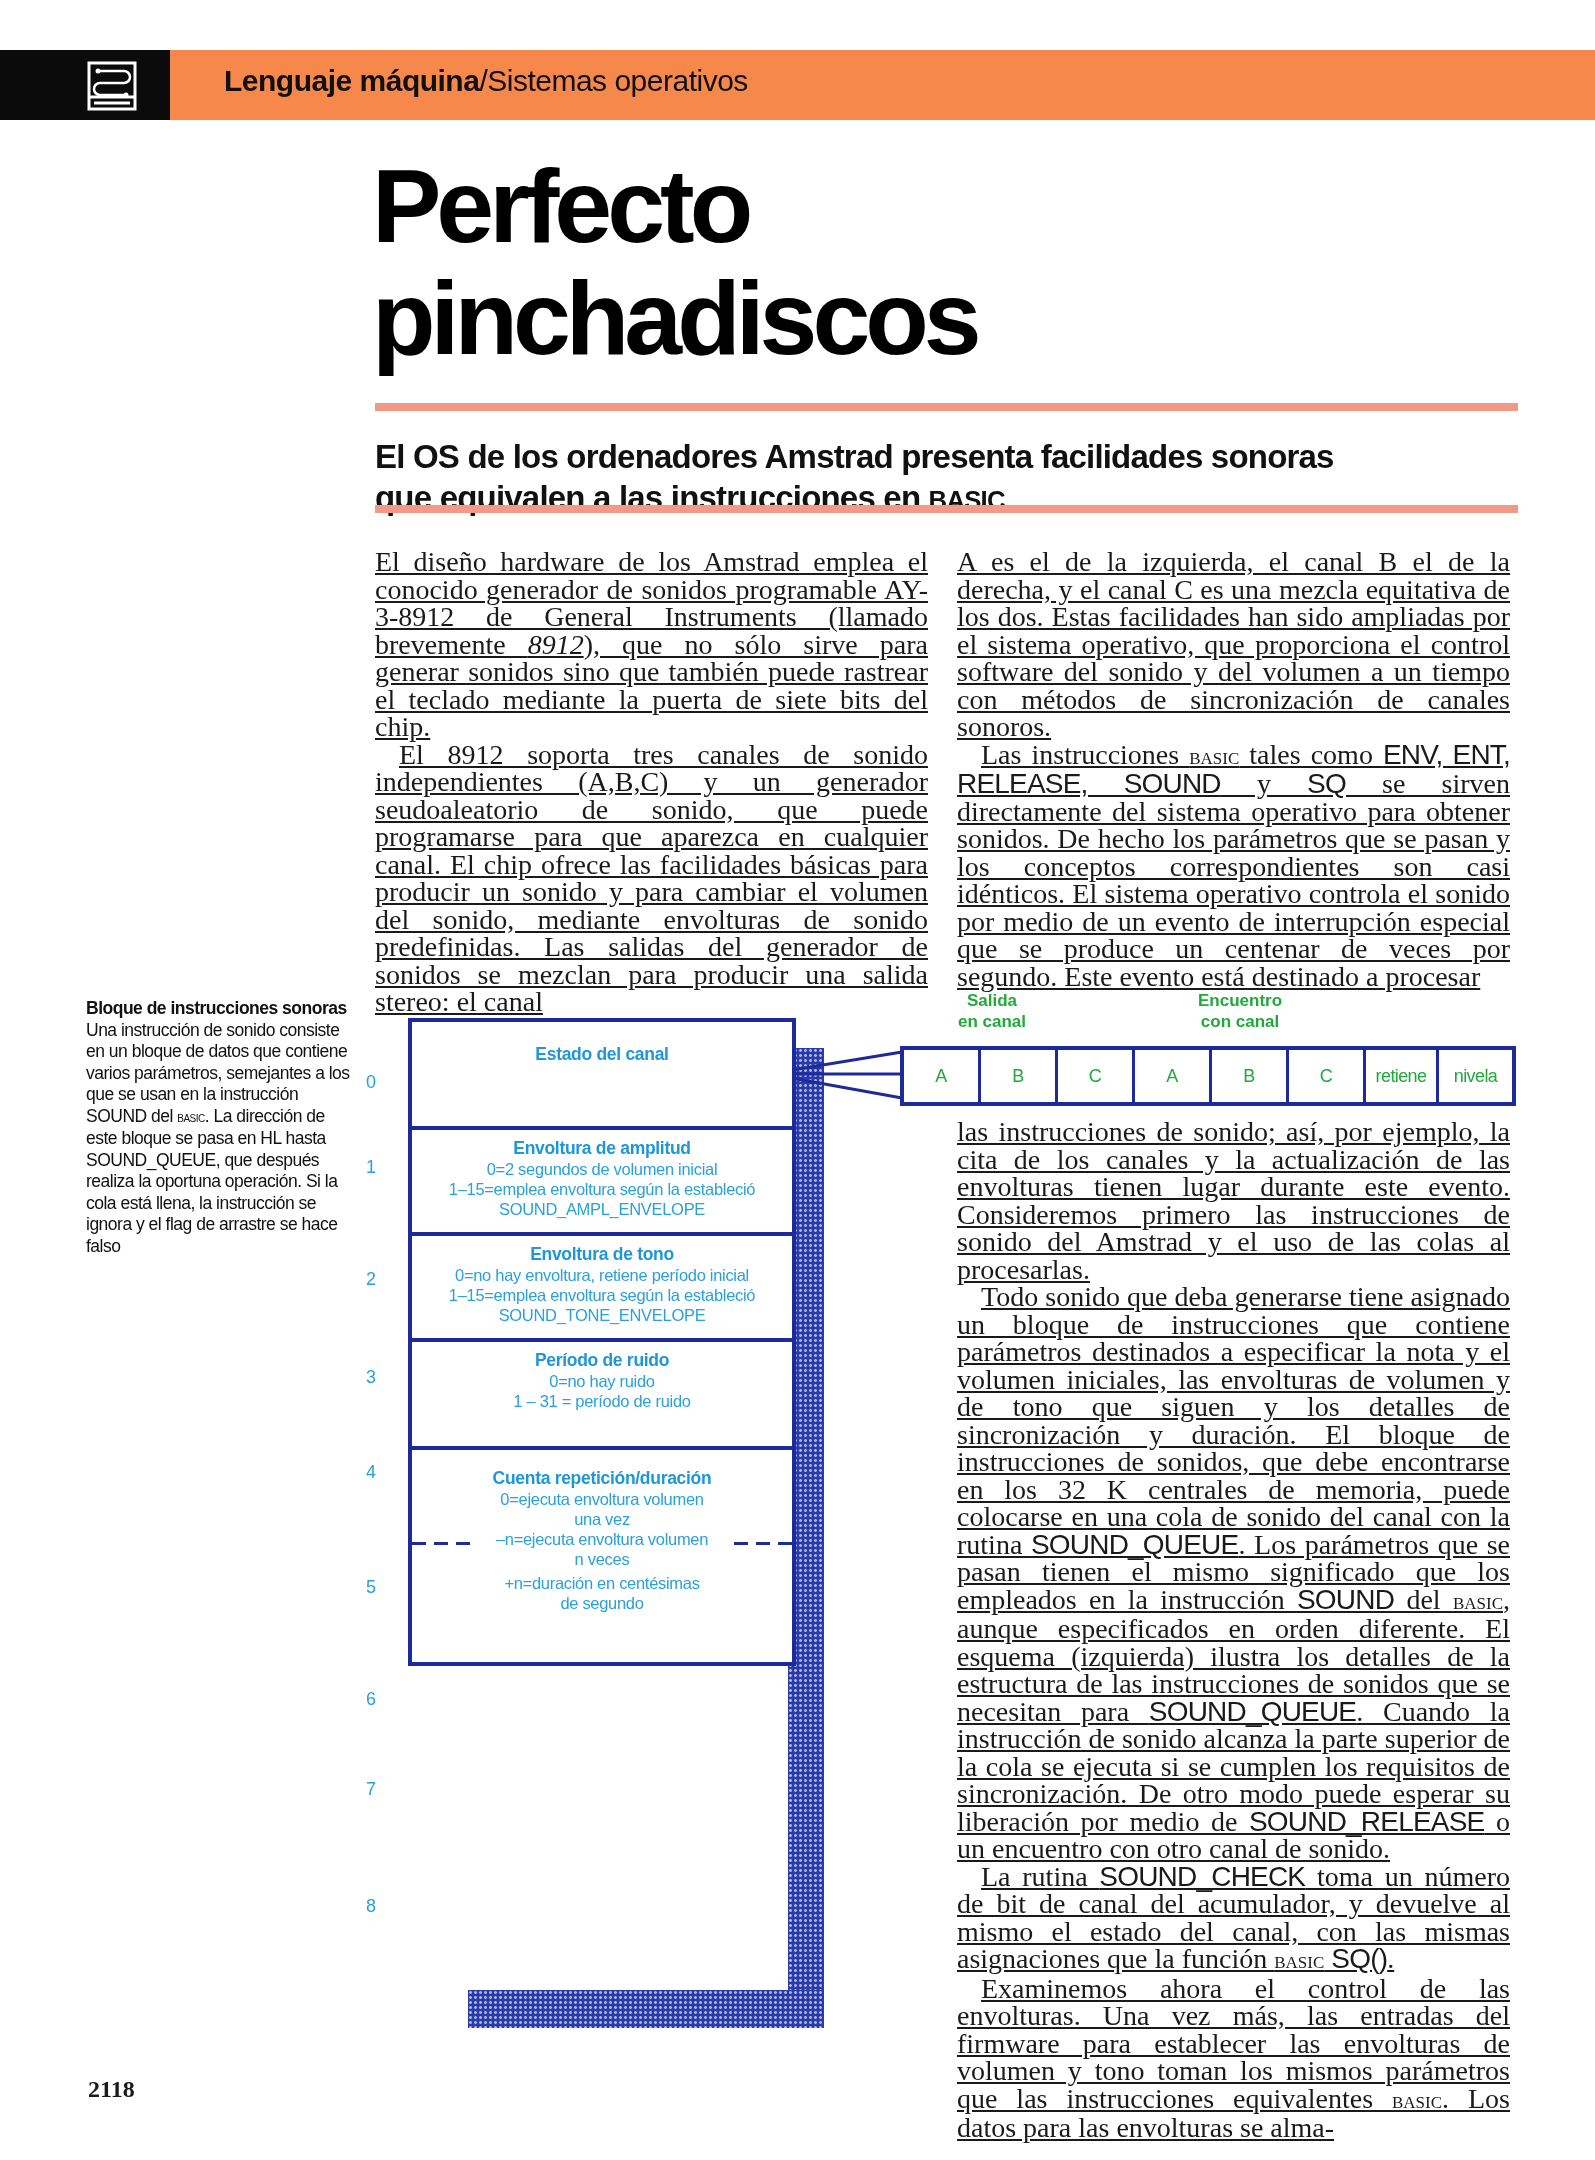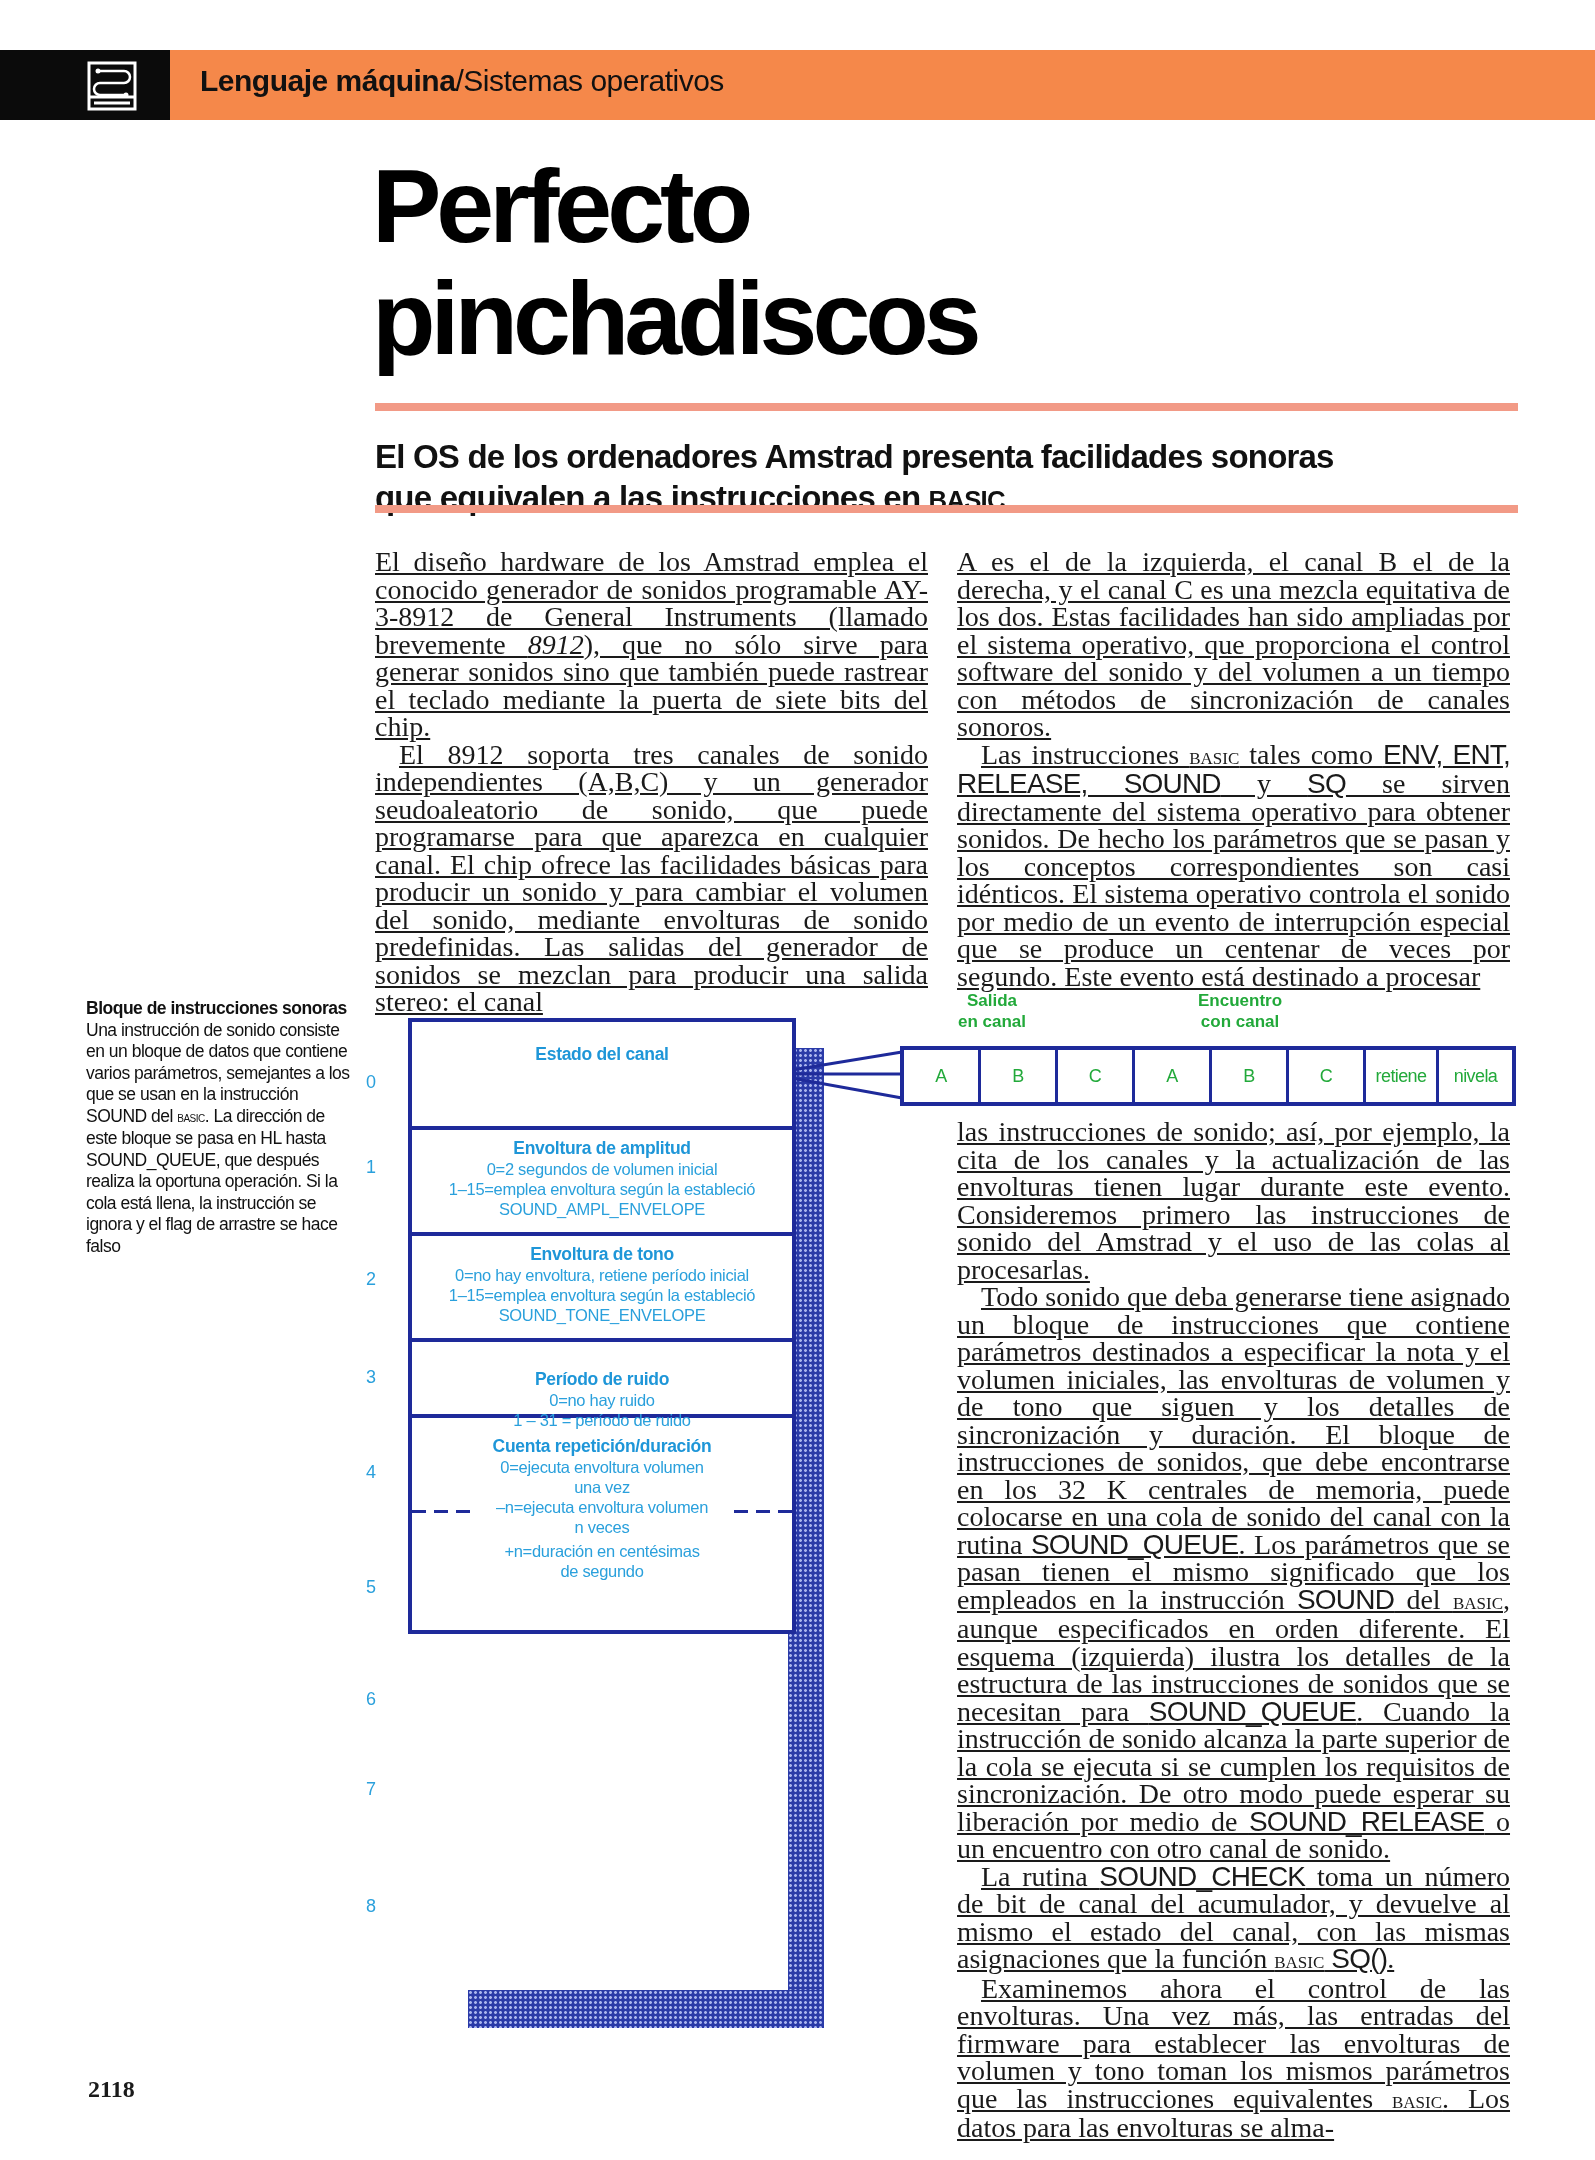--- a/index.html
+++ b/index.html
@@ -1,21 +1,21 @@
 <!DOCTYPE html>
 <html><head>
 <meta charset="utf-8">
 <style>
   html, body { margin:0; padding:0; background:#fff; }
   body { width:1595px; height:2160px; position:relative; overflow:hidden; font-family:"Liberation Serif", serif; color:#1a1a1a; }
   .header-bar { position:absolute; left:0; top:50px; width:1595px; height:70px; background:#f5884a; }
   .header-black { position:absolute; left:0; top:50px; width:170px; height:70px; background:#0b0b0b; }
   .header-icon { position:absolute; left:86px; top:60px; width:52px; height:52px; }
   .header-text { position:absolute; left:200px; top:64px; font-family:"Liberation Sans", sans-serif; font-size:30px; color:#111; letter-spacing:-0.5px; }
-  .header-text b { font-weight:bold; }
+  .header-text b { font-weight:bold;margin-left:24px; }
   .title { position:absolute; left:372px; top:150px; font-family:"Liberation Sans", sans-serif; font-weight:bold; font-size:104px; line-height:112px; color:#000; letter-spacing:-5px; }
   .rule { position:absolute; left:375px; width:1143px; height:8px; background:#f29a86; }
   .subtitle { position:absolute; left:375px; top:436px; width:1140px; font-family:"Liberation Sans", sans-serif; font-weight:bold; font-size:33px; line-height:41px; color:#111; letter-spacing:-0.8px; }
   .sc { font-variant:small-caps; font-size:0.85em; }
   .col { position:absolute; font-size:28px; line-height:27.5px; text-align:justify; hyphens:manual;text-decoration:underline; }
   .col p { margin:0; }
   .col p.indent { text-indent:24px; }
   .kw { font-family:"Liberation Sans", sans-serif; font-stretch:condensed; letter-spacing:-0.8px; }
   .caption { position:absolute; left:86px; top:998px; width:270px; font-family:"Liberation Sans", sans-serif; font-size:17.5px; line-height:21.5px; color:#111; letter-spacing:-0.5px; }
   .caption b { font-weight:bold; }
@@ -98,21 +98,21 @@
       <div class="t">0=2 segundos de volumen inicial</div>
       <div class="t">1–15=emplea envoltura según la estableció</div>
       <div class="t">SOUND_AMPL_ENVELOPE</div>
     </div>
     <div class="cell" style="height:106px; padding-top:8px;">
       <div class="h">Envoltura de tono</div>
       <div class="t">0=no hay envoltura, retiene período inicial</div>
       <div class="t">1–15=emplea envoltura según la estableció</div>
       <div class="t">SOUND_TONE_ENVELOPE</div>
     </div>
-    <div class="cell" style="height:76px; padding-top:27px;">
+    <div class="cell" style="height:108px; padding-top:8px;">
       <div class="h">Período de ruido</div>
       <div class="t">0=no hay ruido</div>
       <div class="t">1 – 31 = período de ruido</div>
     </div>
     <div class="cell" style="height:212px; padding-top:18px;">
       <div class="dash" style="left:0; top:92px; width:58px;"></div>
       <div class="dash" style="right:0; top:92px; width:58px;"></div>
       <div class="h">Cuenta repetición/duración</div>
       <div class="t">0=ejecuta envoltura volumen</div>
       <div class="t">una vez</div>

